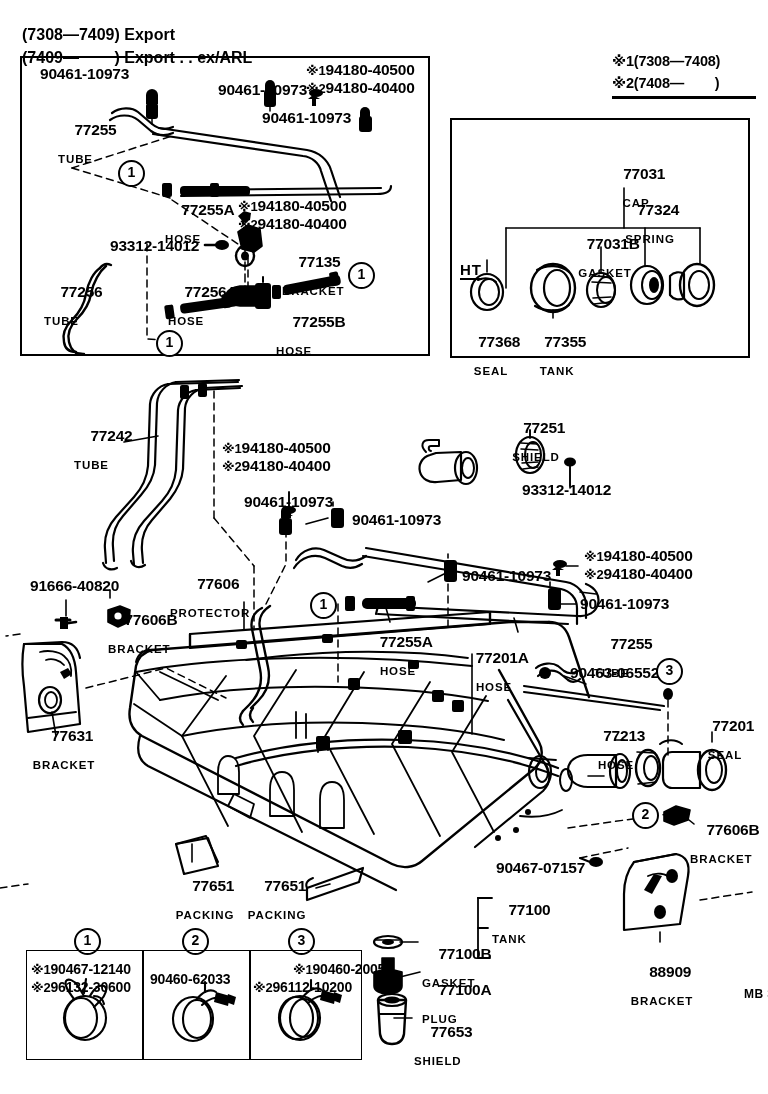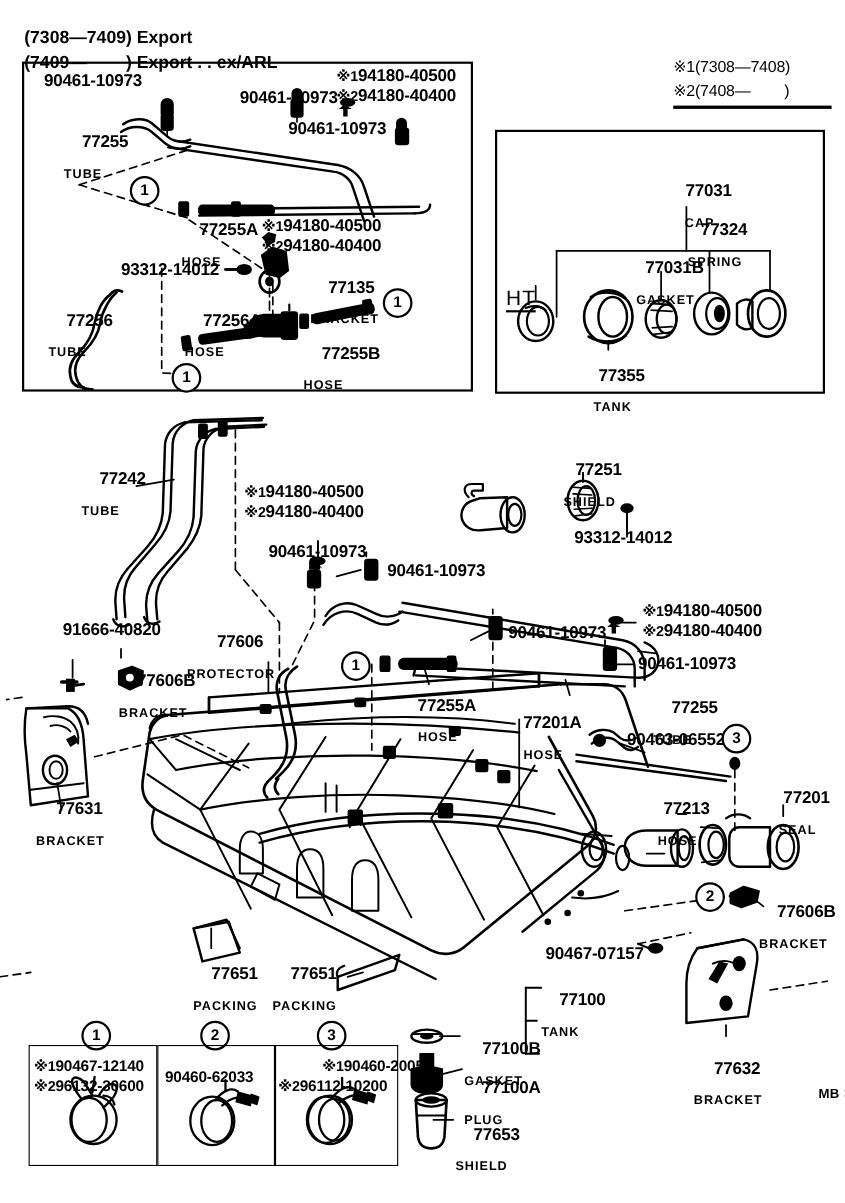--- a/index.html
+++ b/index.html
@@ -23,23 +23,23 @@
   .pnum{font-size:15.5px;}
   .pnum.sm{font-size:14px;}
   .sub{
     display:block;
     font-size:11.5px;
     letter-spacing:0.9px;
     font-weight:700;
     margin-top:1px;
   }
   .hdr{font-size:16px;font-weight:700;letter-spacing:0px;margin-top:19px;}
-  .note{font-size:14.5px;font-weight:400;}
+  .note{font-size:14.5px;font-weight:700;}
   .dwg{font-size:12px;font-weight:700;letter-spacing:0.4px;}
-  .ht{font-size:19px;font-weight:400;letter-spacing:1px;border-bottom:2px solid #000;padding-bottom:1px;text-align:right;}
+  .ht{font-size:15px;font-weight:700;letter-spacing:1px;border-bottom:2px solid #000;padding-bottom:1px;text-align:right;}
   .ctr{text-align:center;}
   .star{font-size:13px;font-weight:700;}
   .box{position:absolute;border:2px solid #000;box-sizing:border-box;}
   .cellbox{position:absolute;border:1.6px solid #000;box-sizing:border-box;}
   .circnum{
     position:absolute;width:23px;height:23px;border:2px solid #000;border-radius:50%;
     font-size:14px;font-weight:700;text-align:center;line-height:20px;background:#fff;
   }
 </style>
 </head>
@@ -482,20 +482,24 @@
   <div class="lbl pnum ctr" style="left:608px;top:186px;width:84px;">
     <span>77324</span>
     <span class="sub">SPRING</span>
   </div>
 
   <div class="lbl pnum ctr" style="left:562px;top:220px;width:86px;">
     <span>77031B</span>
     <span class="sub">GASKET</span>
   </div>
 
+  <div class="lbl pnum ctr" style="left:456px;top:318px;width:70px;">
+    <span>77368</span>
+    <span class="sub">SEAL</span>
+  </div>
 
   <div class="lbl pnum ctr" style="left:522px;top:318px;width:70px;">
     <span>77355</span>
     <span class="sub">TANK</span>
   </div>
 
   <div class="lbl pnum" style="left:74px;top:412px;">
     <span>77242</span>
     <span class="sub">TUBE</span>
   </div>
@@ -505,21 +509,21 @@
     <span class="sub">SHIELD</span>
   </div>
 
   <div class="lbl pnum" style="left:522px;top:482px;">93312-14012</div>
 
   <div class="lbl pnum" style="left:244px;top:494px;">90461-10973</div>
   <div class="lbl pnum" style="left:352px;top:512px;">90461-10973</div>
   <div class="lbl pnum" style="left:462px;top:568px;">90461-10973</div>
   <div class="lbl pnum" style="left:580px;top:596px;">90461-10973</div>
 
-  <div class="lbl pnum" style="left:30px;top:565px;margin-left:27px;">91666-40820</div>
+  <div class="lbl pnum" style="left:30px;top:578px;">91666-40820</div>
 
   <div class="lbl pnum" style="left:108px;top:596px;">
     <span>77606B</span>
     <span class="sub">BRACKET</span>
   </div>
 
   <div class="lbl pnum" style="left:170px;top:560px;text-align:center;">
     <span>77606</span>
     <span class="sub">PROTECTOR</span>
   </div>
@@ -587,21 +591,21 @@
     <span>77100A</span>
     <span class="sub">PLUG</span>
   </div>
 
   <div class="lbl pnum" style="left:414px;top:1008px;">
     <span>77653</span>
     <span class="sub">SHIELD</span>
   </div>
 
   <div class="lbl pnum ctr" style="left:614px;top:948px;width:96px;">
-    <span>77632</span>
+    <span>88909</span>
     <span class="sub">BRACKET</span>
   </div>
 
   <div class="lbl pnum" style="left:222px;top:440px;"><span class="star">※1</span><span>94180-40500</span></div>
   <div class="lbl pnum" style="left:222px;top:458px;"><span class="star">※2</span><span>94180-40400</span></div>
 
   <div class="lbl pnum" style="left:584px;top:548px;"><span class="star">※1</span><span>94180-40500</span></div>
   <div class="lbl pnum" style="left:584px;top:566px;"><span class="star">※2</span><span>94180-40400</span></div>
 
   <div class="circnum" style="left:310px;top:592px;">1</div>

